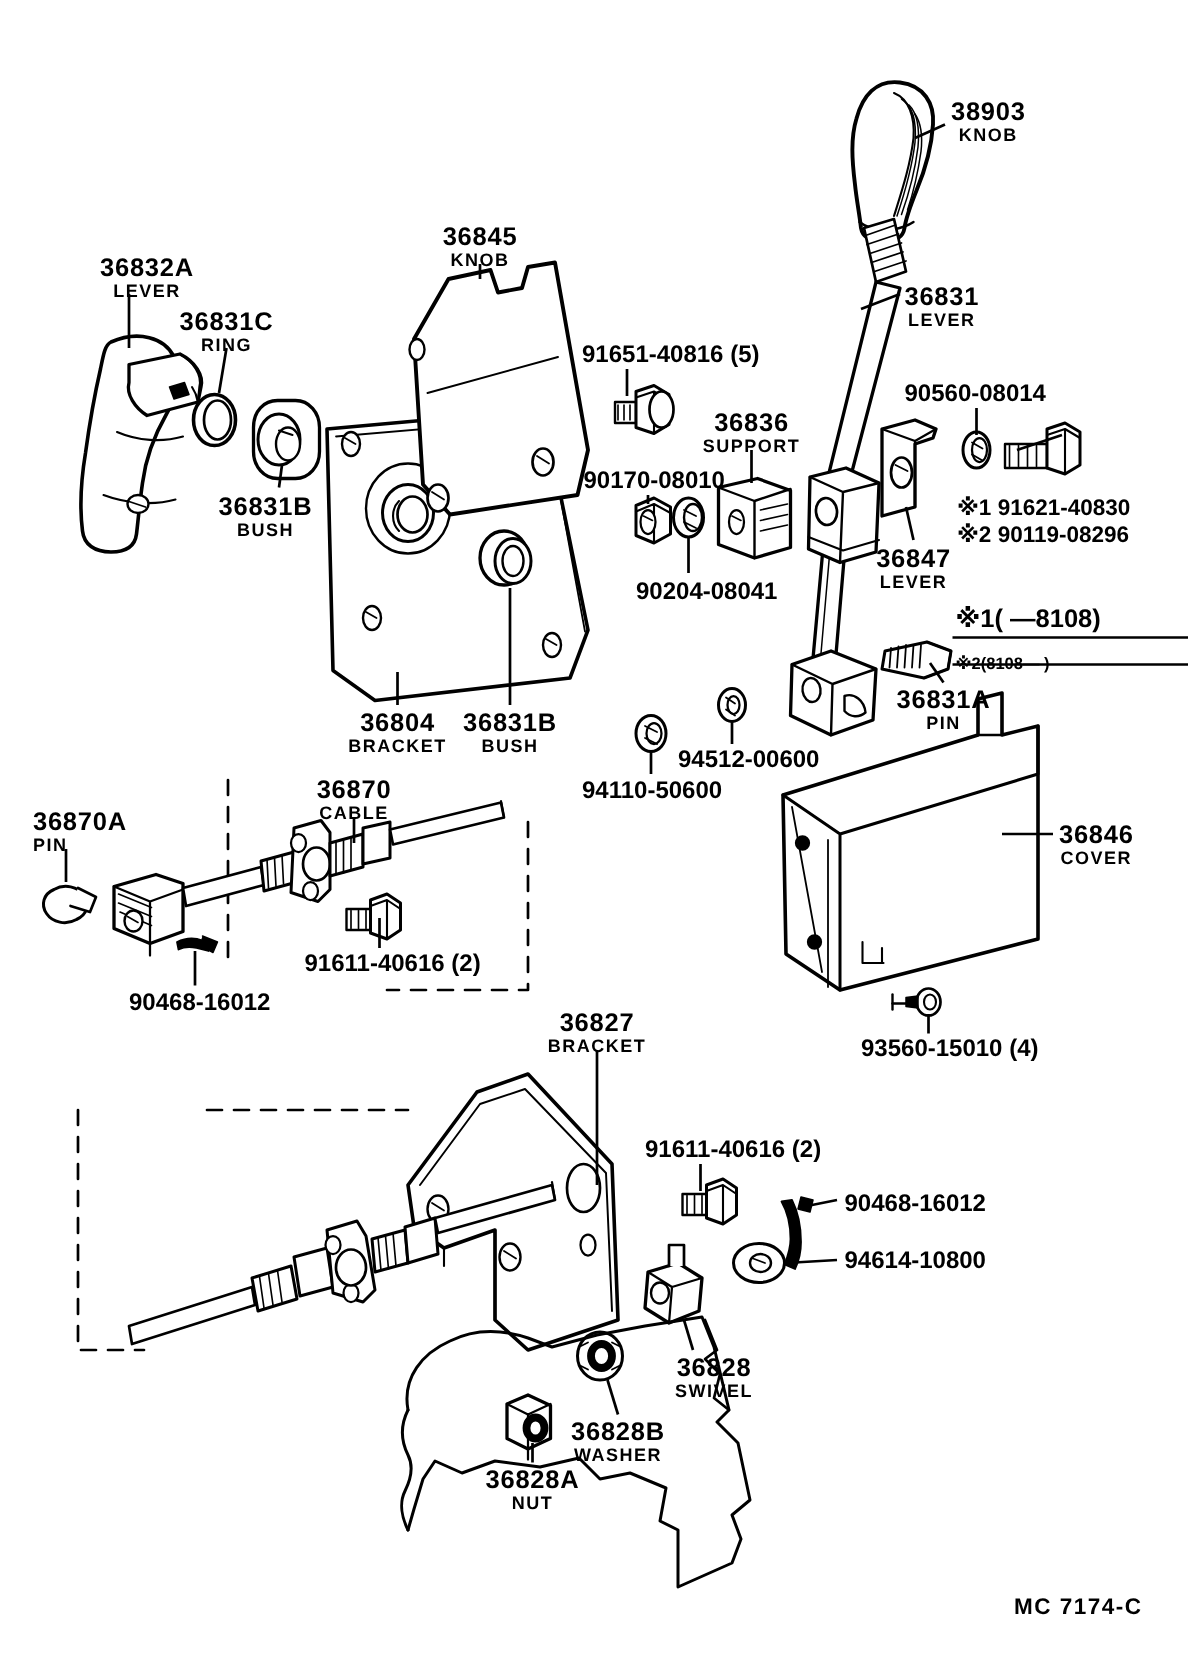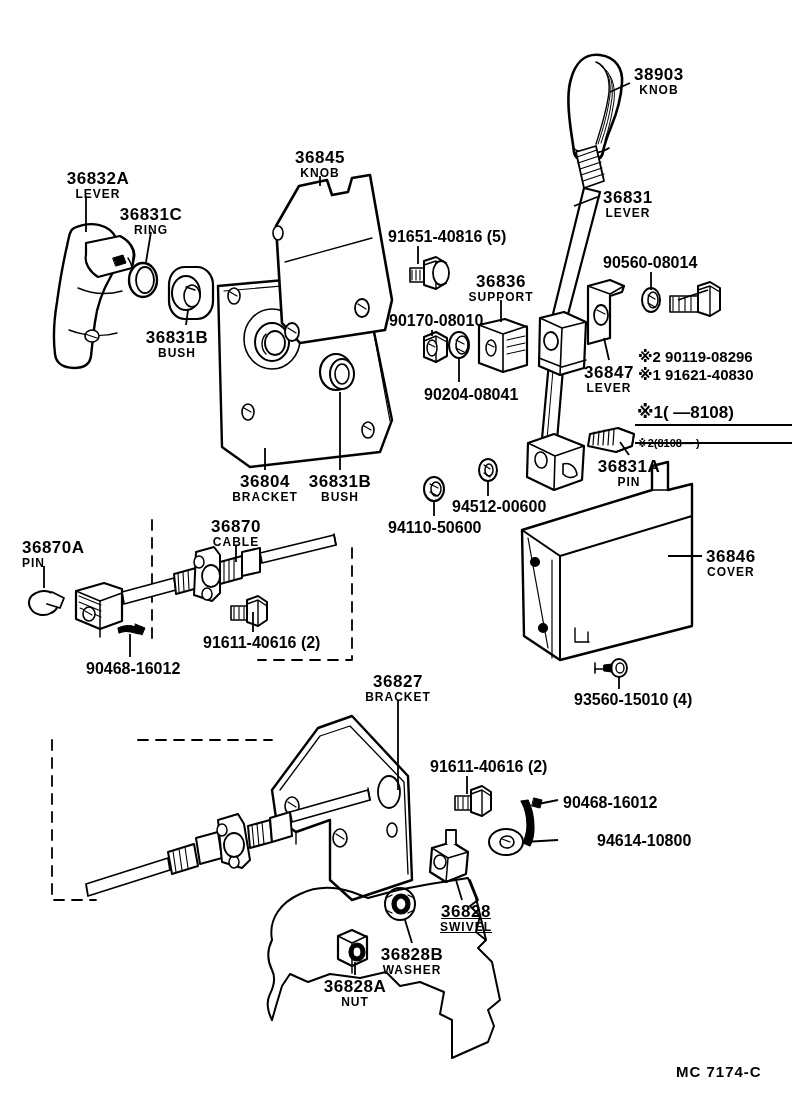--- a/index.html
+++ b/index.html
@@ -414,21 +414,21 @@
 <div class="lbl" style="left:22px;top:539px;">
   <span class="num">36870A</span>
   <span class="sub">PIN</span>
 </div>
 
 <div class="lbl ctr" style="left:398px;top:673px;">
   <span class="num">36827</span>
   <span class="sub">BRACKET</span>
 </div>
 
-<div class="lbl ctr" style="left:466px;top:903px;text-decoration:underline;">
+<div class="lbl ctr" style="left:476px;top:903px;">
   <span class="num">36828</span>
   <span class="sub">SWIVEL</span>
 </div>
 
 <div class="lbl ctr" style="left:412px;top:946px;">
   <span class="num">36828B</span>
   <span class="sub">WASHER</span>
 </div>
 
 <div class="lbl ctr" style="left:355px;top:978px;">
@@ -440,23 +440,23 @@
 <div class="plain" style="left:389px;top:312px;">90170-08010</div>
 <div class="plain" style="left:424px;top:386px;">90204-08041</div>
 <div class="plain" style="left:603px;top:254px;">90560-08014</div>
 <div class="plain" style="left:388px;top:519px;">94110-50600</div>
 <div class="plain" style="left:452px;top:498px;">94512-00600</div>
 <div class="plain" style="left:86px;top:660px;">90468-16012</div>
 <div class="plain" style="left:203px;top:634px;">91611-40616 (2)</div>
 <div class="plain" style="left:574px;top:691px;">93560-15010 (4)</div>
 <div class="plain" style="left:430px;top:758px;">91611-40616 (2)</div>
 <div class="plain" style="left:563px;top:794px;">90468-16012</div>
-<div class="plain" style="left:563px;top:832px;margin-left:34px;">94614-10800</div>
-
-<div class="note" style="left:638px;top:330px;margin-top:36px;">
+<div class="plain" style="left:563px;top:832px;">94614-10800</div>
+
+<div class="note" style="left:638px;top:330px;">
   <span>※1</span><span> </span><span>91621-40830</span>
 </div>
 <div class="note" style="left:638px;top:348px;">
   <span>※2</span><span> </span><span>90119-08296</span>
 </div>
 
 <div class="note" style="left:637px;top:404px;font-size:17px;">※1(        —8108)</div>
 <div class="note" style="left:637px;top:434px;font-size:11px;">※2(8108—        )</div>
 
 <div class="code" style="left:676px;top:1063px;">MC 7174-C</div>

